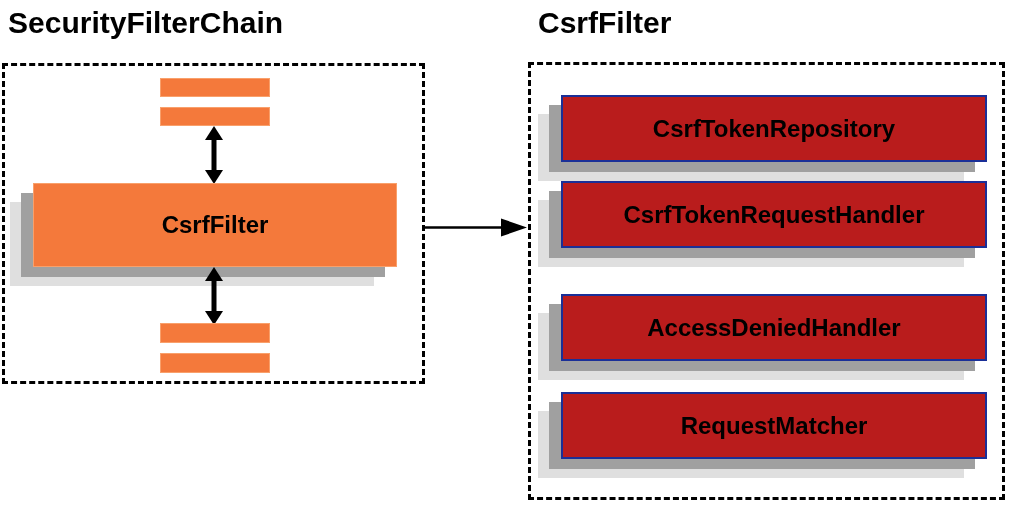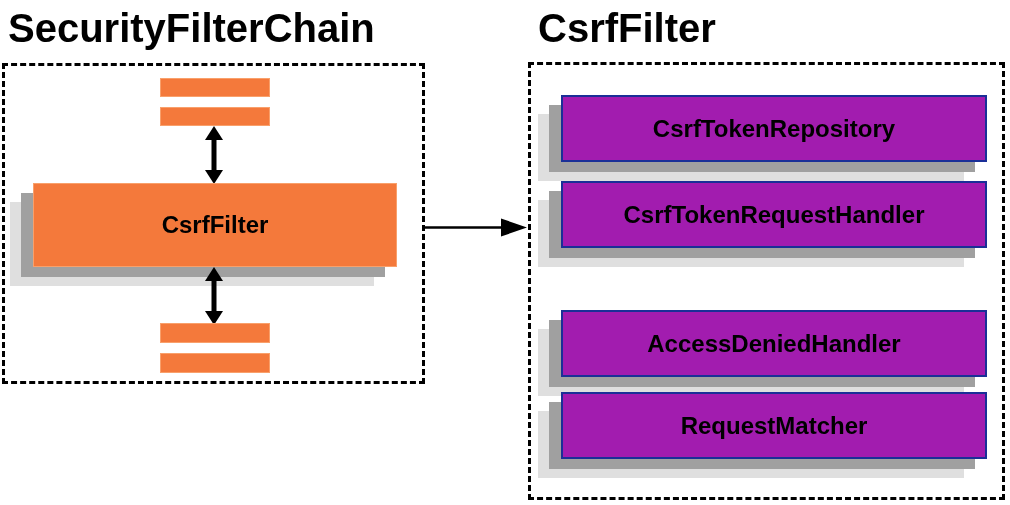--- a/index.html
+++ b/index.html
@@ -10,21 +10,21 @@
   }
   .stage {
     position: relative;
     width: 1010px;
     height: 505px;
     background: #ffffff;
     overflow: hidden;
   }
   .title {
     position: absolute;
-    font-size: 40px;
+    font-size: 30px;
     font-weight: bold;
     color: #000000;
     letter-spacing: 0px;
     white-space: nowrap;
   }
   .dashed-box {
     position: absolute;
     border: 3px dashed #000000;
     box-sizing: border-box;
     background: transparent;
@@ -50,21 +50,21 @@
     justify-content: center;
     font-size: 24px;
     font-weight: bold;
     color: #000000;
   }
   .component-box {
     position: absolute;
     left: 561px;
     width: 426px;
     height: 67px;
-    background: #a21caf;
+    background: #b91c1c;
     border: 2px solid #1A2F97;
     box-sizing: border-box;
     box-shadow: -12px 10px 0 0 #A0A0A0, -23px 19px 0 0 #DFDFDF;
     display: flex;
     align-items: center;
     justify-content: center;
     font-size: 24px;
     font-weight: bold;
     color: #000000;
   }
@@ -114,21 +114,21 @@
   <div class="dashed-box" style="left:528px; top:62px; width:477px; height:438px;"></div>
 
   <div class="component-box" style="top:95px;">
     <span>CsrfTokenRepository</span>
   </div>
 
   <div class="component-box" style="top:181px;">
     <span>CsrfTokenRequestHandler</span>
   </div>
 
-  <div class="component-box" style="top:310px;align-items:center;">
+  <div class="component-box" style="top:294px;align-items:center;">
     <span>AccessDeniedHandler</span>
   </div>
 
   <div class="component-box" style="top:392px;">
     <span>RequestMatcher</span>
   </div>
 
 </div>
 
 </body></html>

